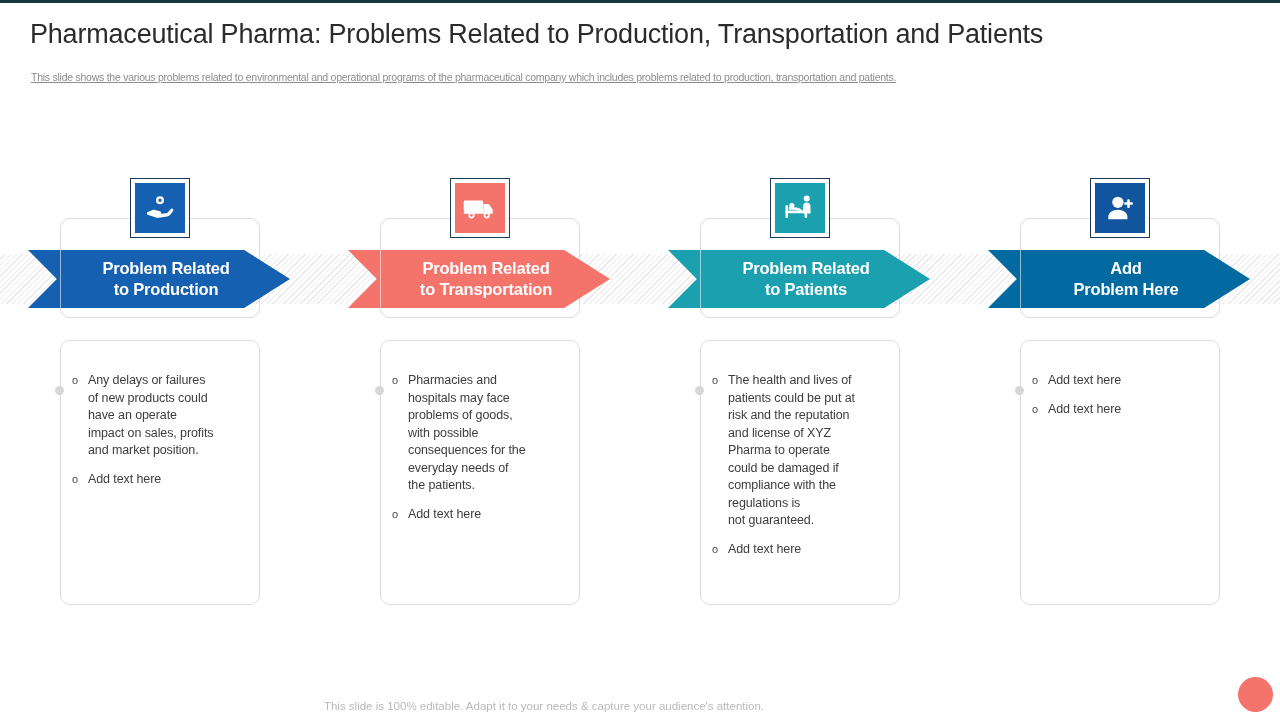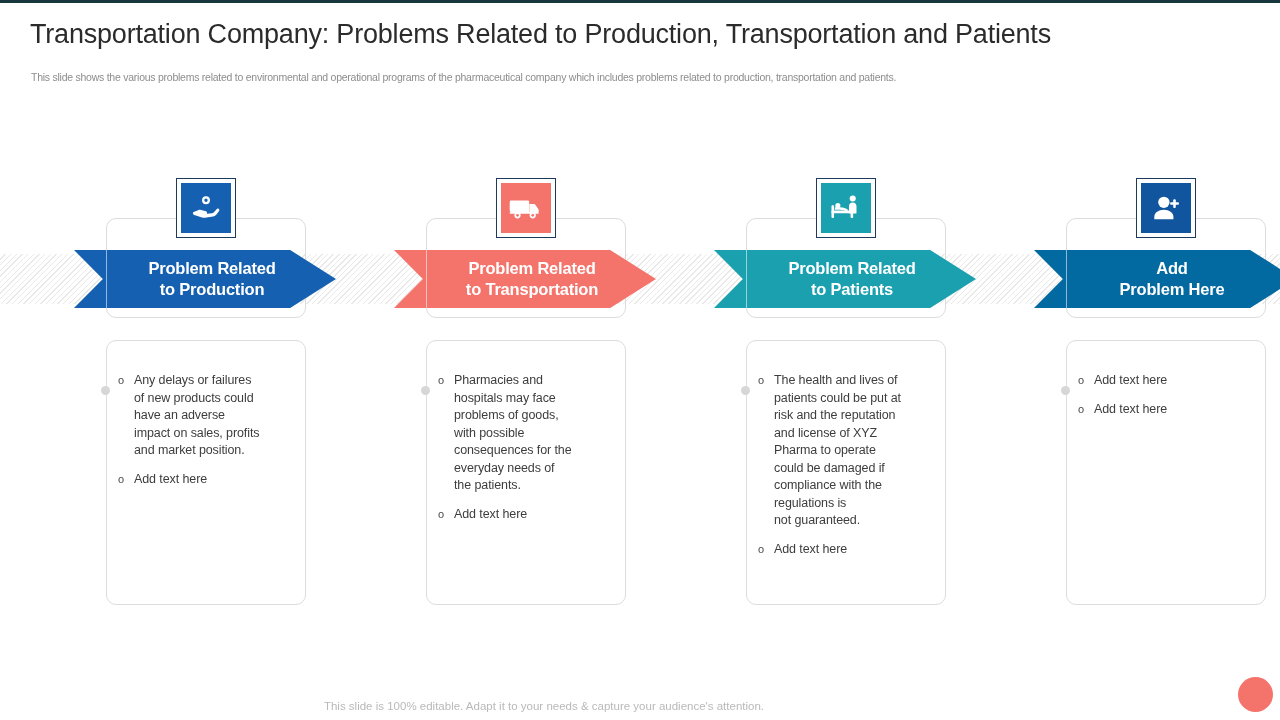--- a/index.html
+++ b/index.html
@@ -38,20 +38,21 @@
   }
   .slide-subtitle {
     position: absolute;
     left: 31px;
     top: 71px;
     width: 1130px;
     font-size: 10.5px;
     color: #8d8d8d;
     letter-spacing: -0.25px;
     white-space: nowrap;
+    text-decoration: underline;
   }
 
   
   .band {
     position: absolute;
     left: 0;
     top: 150px;
     width: 1280px;
     height: 480px;
   }
@@ -70,21 +71,20 @@
     z-index: 0;
   }
 
   
   .col {
     position: absolute;
     top: 0;
     width: 320px;
     height: 480px;
     z-index: 1;
-    margin-left: 46px;
   }
   .col-0 { left: 0px; }
   .col-1 { left: 320px; }
   .col-2 { left: 640px; }
   .col-3 { left: 960px; }
 
   
   .card-upper {
     position: absolute;
     left: 60px;
@@ -236,21 +236,21 @@
     height: 35px;
     border-radius: 50%;
     background: #f4736b;
   }
 </style>
 </head>
 <body>
 
 <div class="top-rule"></div>
 
-<div class="slide-title">Transportation Company: Problems Related to Production, Transportation and Patients</div>
+<div class="slide-title">Pharmaceutical Pharma: Problems Related to Production, Transportation and Patients</div>
 <div class="slide-subtitle">This slide shows the various problems related to environmental and operational programs of the pharmaceutical company which includes problems related to production, transportation and patients.</div>
 
 <div class="band">
   <div class="hatch-strip"></div>
 
   <div class="col col-0">
     <div class="card-upper"></div>
     <div class="card-lower"></div>
     <div class="edge-dot"></div>
 
@@ -271,21 +271,21 @@
           </g>
         </svg>
       </div>
     </div>
 
     <div class="bullets">
       <div class="bullet">
         <span class="bullet-marker">o</span>
         <span class="bullet-text">Any delays or failures
 of new products could
-have an adverse
+have an operate
 impact on sales, profits
 and market position.</span>
       </div>
       <div class="bullet">
         <span class="bullet-marker">o</span>
         <span class="bullet-text">Add text here</span>
       </div>
     </div>
   </div>
 

